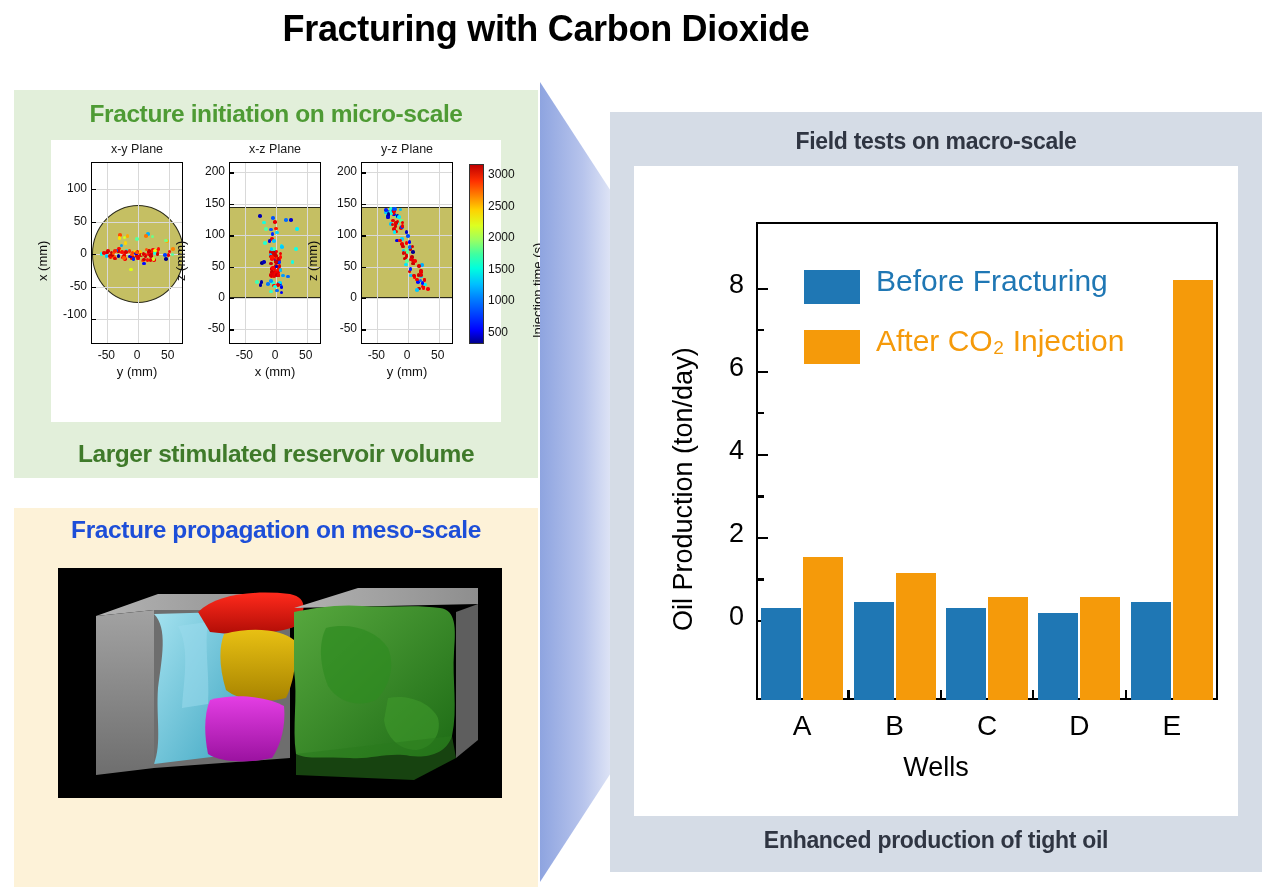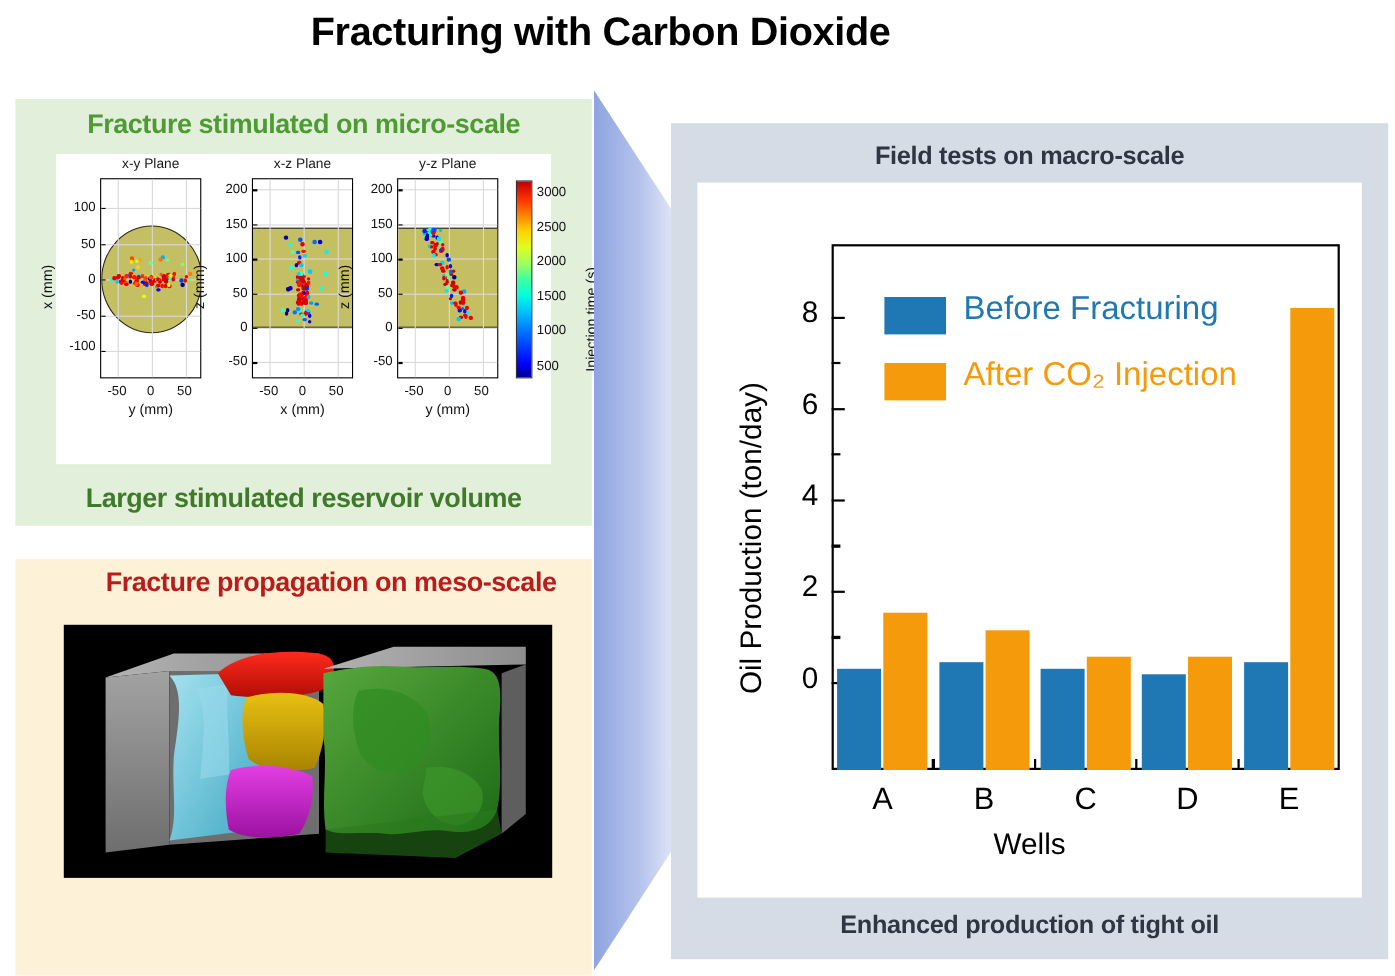--- a/index.html
+++ b/index.html
@@ -26,21 +26,21 @@
   .panel-yellow{
     position:absolute;left:14px;top:508px;width:524px;height:379px;
     background:#fdf2d8;
   }
   .panel-heading{
     position:absolute;left:0;width:100%;text-align:center;
     font-size:24.5px;font-weight:bold;letter-spacing:-0.4px;
   }
   .green-head{color:#4e9b34;top:10px;}
   .green-foot{color:#3f7a2a;bottom:10px;}
-  .yellow-head{color:#b91c1c;top:8px;padding-left:25px;}
+  .yellow-head{color:#1d4ed8;top:8px;}
   .yellow-foot{color:#c99a07;bottom:10px;}
 
   
   .matlab-fig{
     position:absolute;left:37px;top:50px;width:450px;height:282px;
     background:#ffffff;
   }
   .mfig-inner{position:absolute;inset:0;}
   .plane-title{
     position:absolute;font-size:12.5px;color:#1a1a1a;text-align:center;
@@ -130,21 +130,21 @@
   .legend-tx{position:absolute;font-size:30px;white-space:nowrap;}
 </style>
 </head>
 <body>
 
 <div class="page">
 
   <div class="main-title">Fracturing with Carbon Dioxide</div>
 
   <div class="panel-green">
-    <div class="panel-heading green-head">Fracture stimulated on micro-scale</div>
+    <div class="panel-heading green-head">Fracture initiation on micro-scale</div>
 
     <div class="matlab-fig">
       <div class="mfig-inner" id="matlab-inner">
           <div class="plane-title" style="left: 18px; top: 2px; width: 136px;">x-y Plane</div>
           <div class="axis-box" style="left: 40px; top: 22px; width: 92px; height: 182px;">
             <div class="samp-circle" style="left: 0px; top: 42.25px; width: 92px; height: 97.5px;"></div>
             <div class="gridline" style="left: 0px; top: 26px; width: 92px; height: 1px;"></div>
             <div class="tickmark" style="left: 0px; top: 26px; width: 4px; height: 1.4px;"></div>
             <div class="gridline" style="left: 0px; top: 58.5px; width: 92px; height: 1px;"></div>
             <div class="tickmark" style="left: 0px; top: 58.5px; width: 4px; height: 1.4px;"></div>

